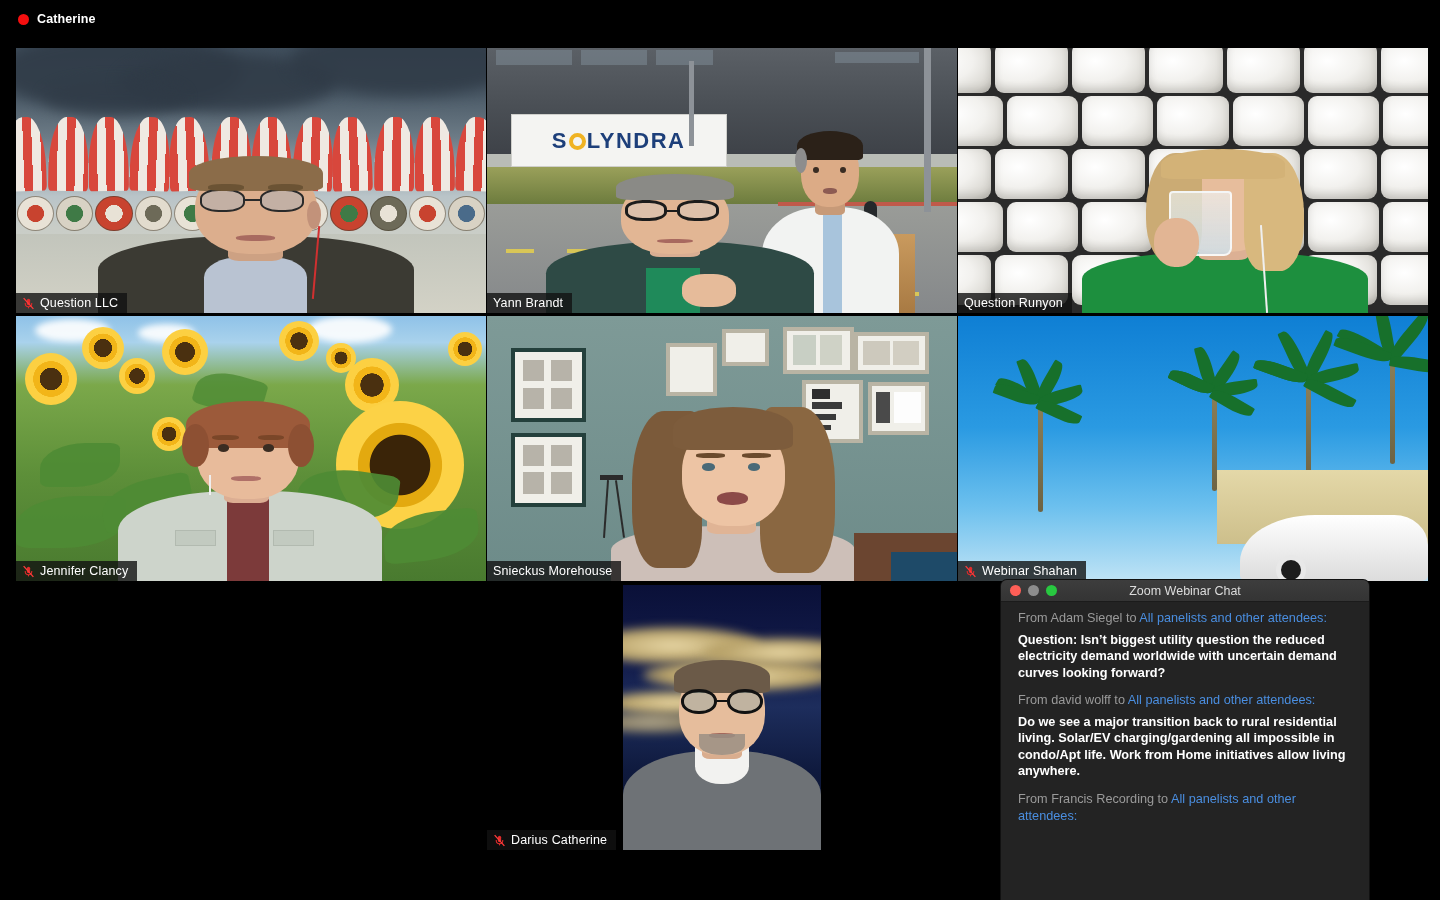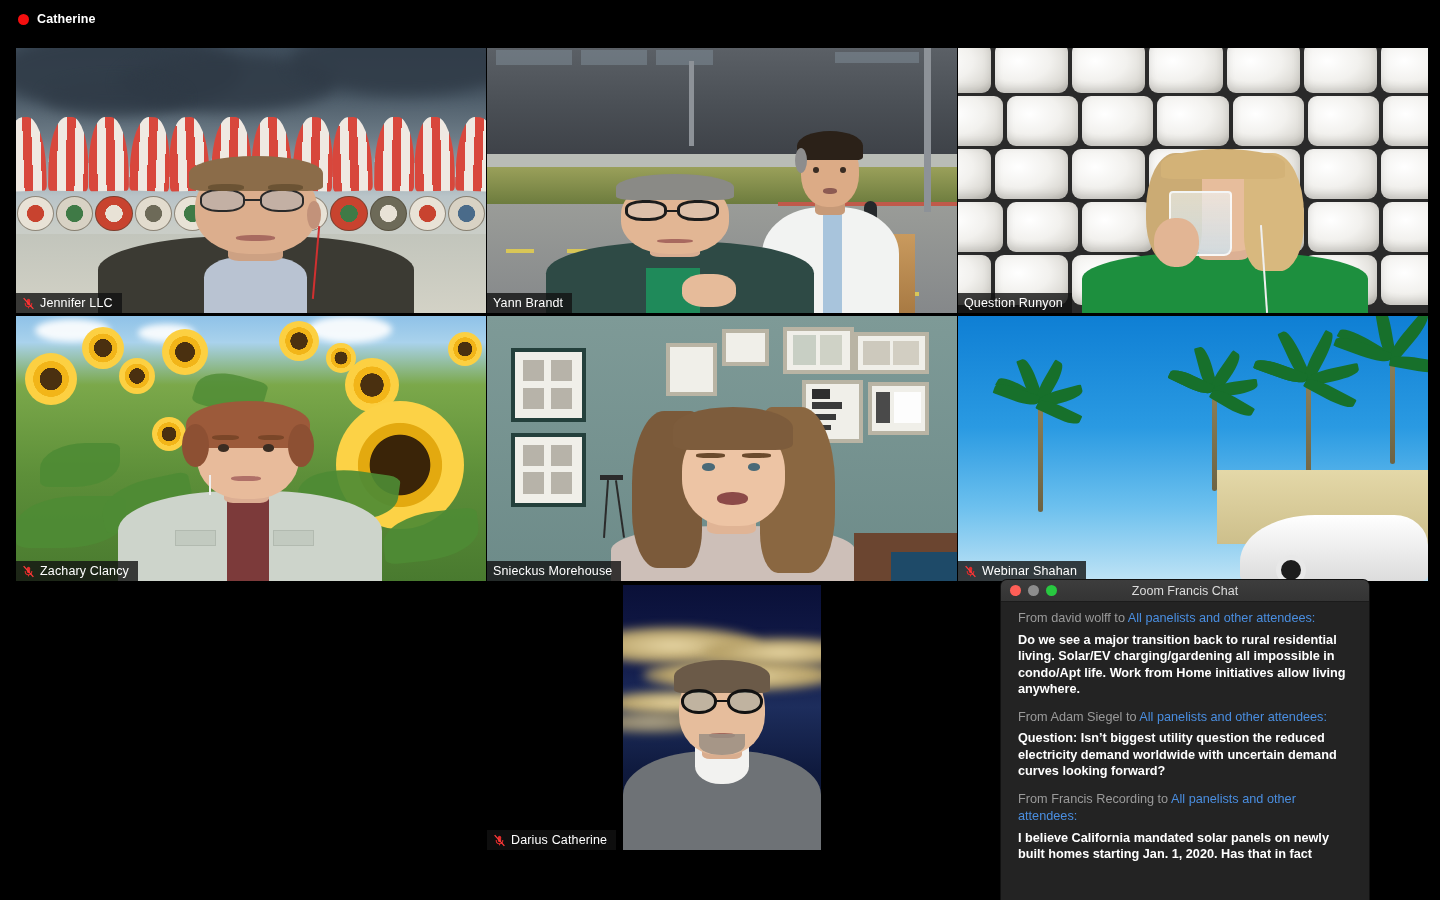--- a/index.html
+++ b/index.html
@@ -219,32 +219,37 @@
         <div class="earbud-wire" style="left:80%;bottom:8%;height:42%;background:#d03030;transform:rotate(5deg);"></div>
       </div>
     </div>
     <div class="plate">
       <svg class="mic" viewBox="0 0 24 24">
         <path d="M12 3a3 3 0 0 1 3 3v6a3 3 0 0 1-6 0V6a3 3 0 0 1 3-3z" fill="#e02b2b"></path>
         <path d="M6 11v1a6 6 0 0 0 12 0v-1" stroke="#e02b2b" stroke-width="2" fill="none"></path>
         <path d="M12 18v3" stroke="#e02b2b" stroke-width="2"></path>
         <path d="M3 2 L21 22" stroke="#ff3b3b" stroke-width="2.4"></path>
       </svg>
-      <span class="nm">Jennifer LLC</span>
+      <span class="nm">Question LLC</span>
     </div>
   </div>
 
   <div class="tile" style="left:487px; top:48px; width:470px; height:265px;">
     <div class="vid">
       <div class="bg-soly">
         <div class="sy-bldg">
           <div class="sy-win" style="left:2%;width:16%;"></div>
           <div class="sy-win" style="left:20%;width:14%;"></div>
           <div class="sy-win" style="left:36%;width:12%;"></div>
           <div class="sy-win" style="left:74%;width:18%;top:4%;height:10%;"></div>
+        </div>
+        <div class="sy-sign">
+          <div class="sy-txt">
+            S<span class="sy-o"></span>LYNDRA
+          </div>
         </div>
         <div class="sy-hedge"></div>
         <div class="sy-road"></div>
         <div class="sy-curb"></div>
         <div class="sy-dash" style="left:4%;width:6%;top:76%;"></div>
         <div class="sy-dash" style="left:17%;width:6%;top:76%;"></div>
         <div class="sy-dash" style="left:30%;width:6%;top:76%;"></div>
         <div class="sy-dash" style="left:86%;width:6%;top:92%;"></div>
         <div class="sy-pole" style="left:43%;top:5%;height:32%;"></div>
         <div class="sy-pole" style="left:93%;top:0;height:62%;width:7px;"></div>
@@ -398,21 +403,21 @@
         <div class="earbud-wire" style="left:30%;bottom:44%;height:10%;"></div>
       </div>
     </div>
     <div class="plate">
       <svg class="mic" viewBox="0 0 24 24">
         <path d="M12 3a3 3 0 0 1 3 3v6a3 3 0 0 1-6 0V6a3 3 0 0 1 3-3z" fill="#e02b2b"></path>
         <path d="M6 11v1a6 6 0 0 0 12 0v-1" stroke="#e02b2b" stroke-width="2" fill="none"></path>
         <path d="M12 18v3" stroke="#e02b2b" stroke-width="2"></path>
         <path d="M3 2 L21 22" stroke="#ff3b3b" stroke-width="2.4"></path>
       </svg>
-      <span class="nm">Zachary Clancy</span>
+      <span class="nm">Jennifer Clancy</span>
     </div>
   </div>
 
   <div class="tile speaking" style="left:487px; top:316px; width:470px; height:265px;">
     <div class="vid">
       <div class="bg-pic">
         <div class="frm" style="left:5%;top:12%;width:16%;height:28%;">
           <i style="left:12%;top:12%;width:32%;height:32%;"></i>
           <i style="left:54%;top:12%;width:32%;height:32%;"></i>
           <i style="left:12%;top:54%;width:32%;height:32%;"></i>
@@ -557,35 +562,34 @@
     </div>
   </div>
 
   <div id="chat">
     <div id="chat-title">
       <div id="chat-lights">
         <span class="lt-dot" style="background:#ff5f57;"></span>
         <span class="lt-dot" style="background:#8d8d8d;"></span>
         <span class="lt-dot" style="background:#28c840;"></span>
       </div>
-      <div id="chat-title-text">Zoom Francis Chat</div>
+      <div id="chat-title-text">Zoom Webinar Chat</div>
     </div>
     <div id="chat-body">
+
+      <div class="msg">
+        <div class="msg-from"><span>From Adam Siegel to </span><span class="to">All panelists and other attendees:</span></div>
+        <div class="msg-text">Question:  Isn’t biggest utility question the reduced electricity demand worldwide with uncertain demand curves looking forward?</div>
+      </div>
 
       <div class="msg">
         <div class="msg-from"><span>From david wolff to </span><span class="to">All panelists and other attendees:</span></div>
         <div class="msg-text">Do we see a major transition back to rural residential living.  Solar/EV charging/gardening all impossible in condo/Apt life.  Work from Home initiatives allow living anywhere.</div>
       </div>
 
       <div class="msg">
-        <div class="msg-from"><span>From Adam Siegel to </span><span class="to">All panelists and other attendees:</span></div>
-        <div class="msg-text">Question:  Isn’t biggest utility question the reduced electricity demand worldwide with uncertain demand curves looking forward?</div>
-      </div>
-
-      <div class="msg">
         <div class="msg-from"><span>From Francis Recording to </span><span class="to">All panelists and other attendees:</span></div>
-        <div class="msg-text">I believe California mandated solar panels on newly built homes starting Jan. 1, 2020.  Has that in fact</div>
       </div>
 
     </div>
   </div>
 
 </div>
 
 </body></html>

